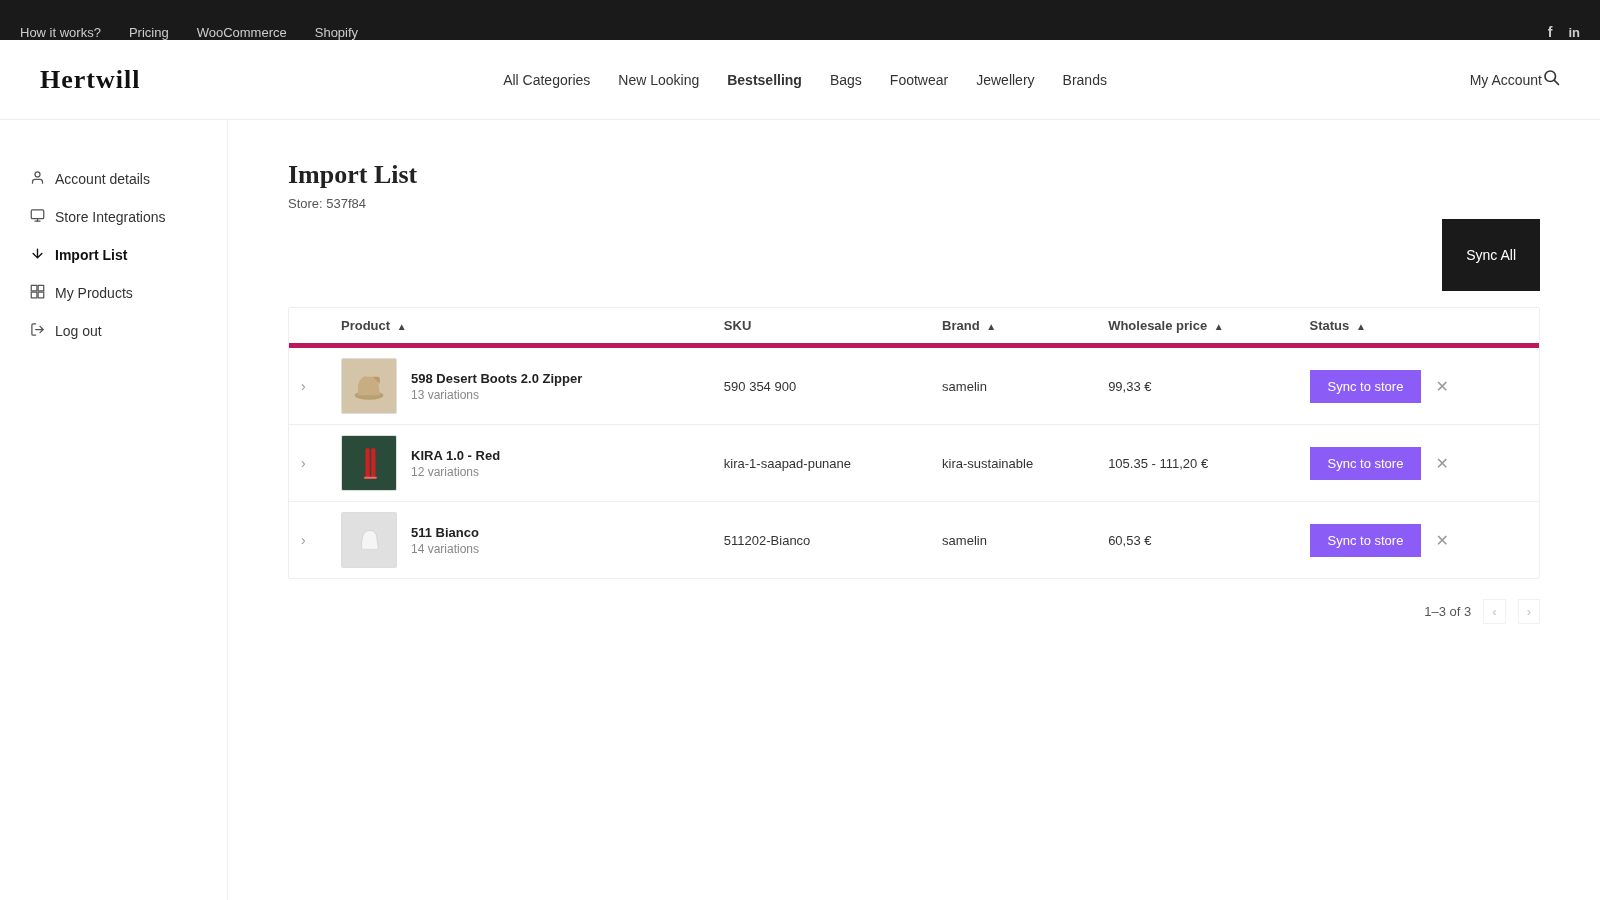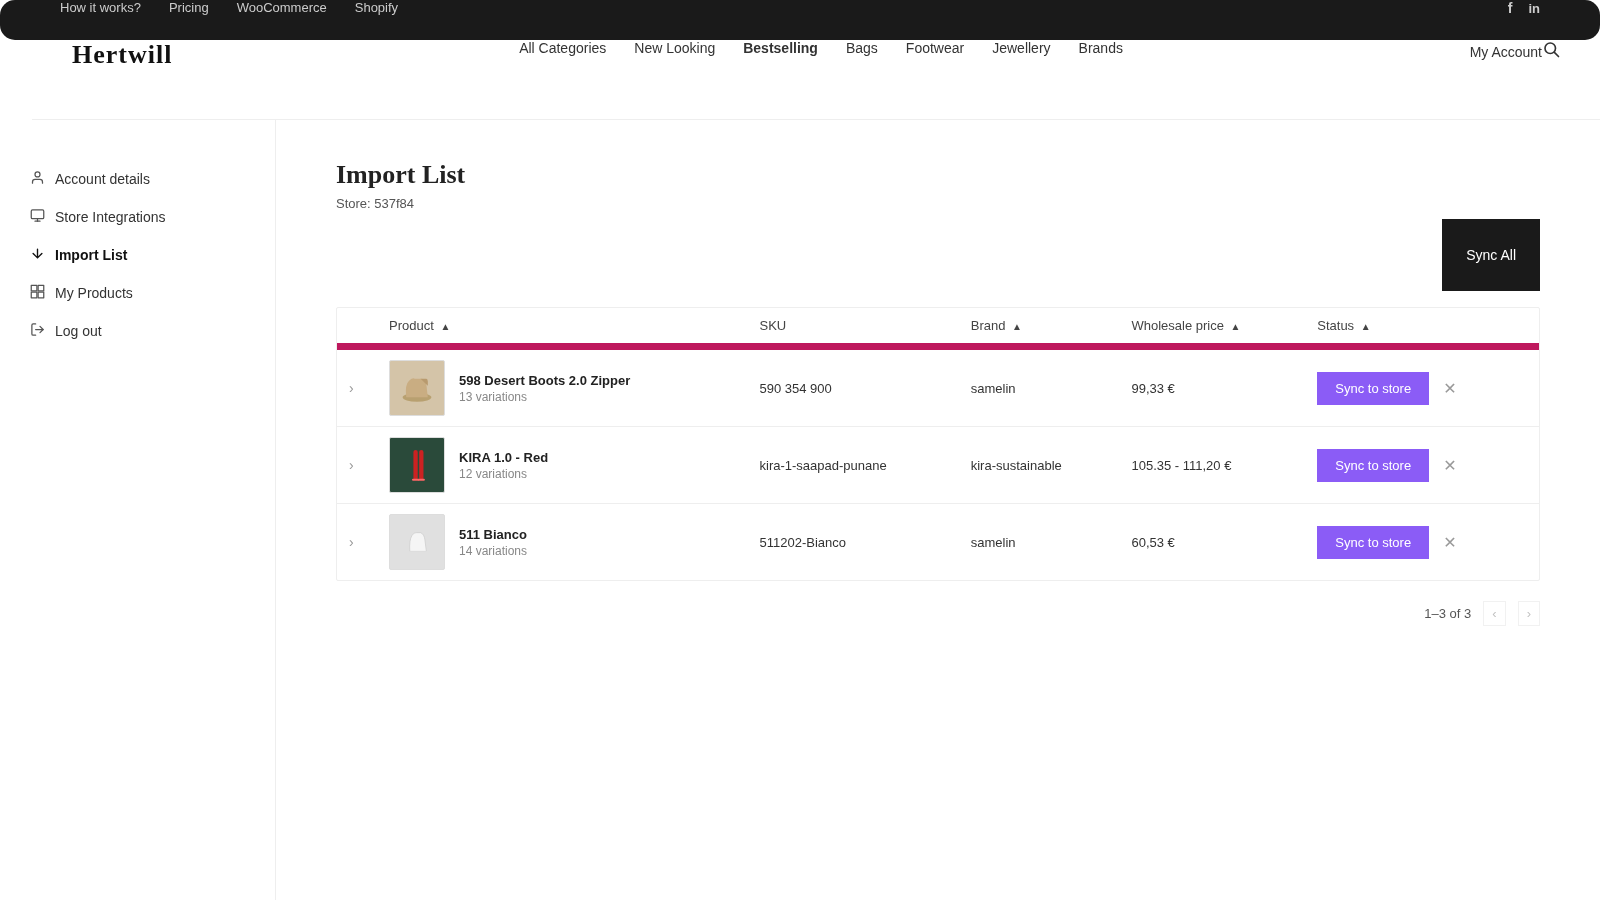--- a/index.html
+++ b/index.html
@@ -3,41 +3,39 @@
   <meta charset="utf-8">
   <style>
     * { box-sizing: border-box; margin: 0; padding: 0; }
     body { font-family: 'Georgia', serif; background: #fff; color: #222; font-size: 14px; }
 
     
     .topbar {
       background: #1a1a1a;
       color: #ccc;
       display: flex;
-      align-items: flex-start;
+      align-items: flex-end;
       justify-content: space-between;
-      padding: 0 60px;
+      padding: 0 20px;
       height: 40px;
       font-size: 13px;
-      border-radius: 15px;
     }
     .topbar-links { display: flex; gap: 28px; }
     .topbar-links a { color: #ccc; text-decoration: none; font-family: Arial, sans-serif; font-size: 13px; }
     .topbar-social { display: flex; gap: 16px; align-items: center; }
     .topbar-social span { color: #ccc; font-size: 16px; cursor: pointer; }
 
     
     .navbar {
       display: flex;
-      align-items: flex-start;
+      align-items: center;
       justify-content: space-between;
       padding: 0 40px;
       height: 80px;
       border-bottom: 1px solid #eee;
-      margin-left: 32px;
     }
     .logo {
       font-size: 26px;
       font-weight: 700;
       font-family: 'Georgia', serif;
       letter-spacing: 1px;
       color: #111;
     }
     .nav-links {
       display: flex;
@@ -58,21 +56,21 @@
     .search-icon-btn { background: none; border: none; cursor: pointer; font-size: 18px; color: #333; }
 
     
     .layout {
       display: flex;
       min-height: calc(100vh - 120px);
     }
 
     
     .sidebar {
-      width: 276px;
+      width: 228px;
       padding: 40px 30px;
       border-right: 1px solid #eee;
       flex-shrink: 0;
     }
     .sidebar-item {
       display: flex;
       align-items: center;
       gap: 10px;
       padding: 10px 0;
       font-family: Arial, sans-serif;
@@ -134,22 +132,22 @@
     .product-table {
       width: 100%;
       border-collapse: collapse;
     }
     .product-table th {
       text-align: left;
       padding: 10px 12px;
       font-family: Arial, sans-serif;
       font-size: 13px;
       color: #444;
-      font-weight: 400;
-      border-bottom: 7px solid #be185d;
+      font-weight: 700;
+      border-bottom: 5px solid #be185d;
     }
     .product-table th .sort-arrow { font-size: 10px; margin-left: 3px; }
     .product-table td {
       padding: 10px 12px;
       vertical-align: middle;
       font-family: Arial, sans-serif;
       font-size: 13px;
       color: #333;
       border-bottom: 1px solid #eee;
     }

